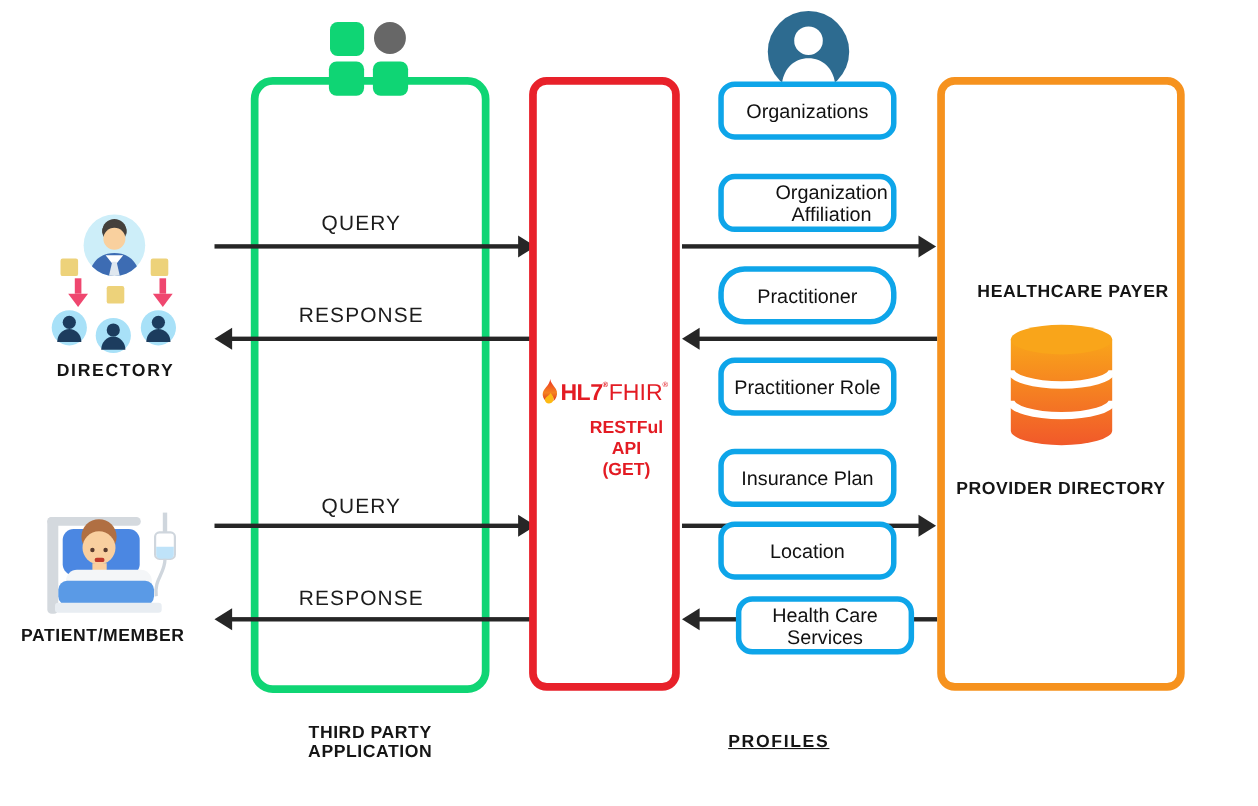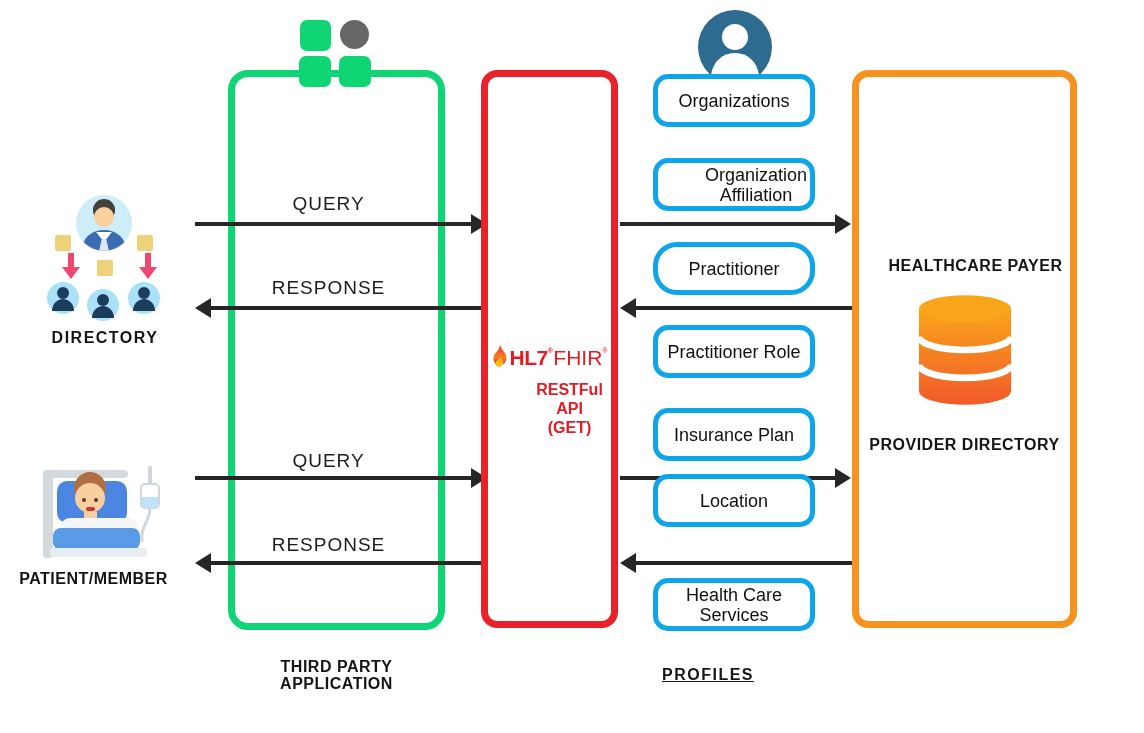--- a/index.html
+++ b/index.html
@@ -140,21 +140,21 @@
       <path d="M38 44 c-13 0 -22 9 -24 22 a37 37 0 0 0 48 0 c-2 -13 -11 -22 -24 -22 z" fill="#fff"></path>
     </svg>
   </div>
 
   <div class="pbox" style="top:74px;">Organizations</div>
   <div class="pbox" style="top:158px;padding-left:44px;">Organization Affiliation</div>
   <div class="pbox" style="top:242px;border-radius:24px;">Practitioner</div>
   <div class="pbox" style="top:325px;">Practitioner Role</div>
   <div class="pbox" style="top:408px;">Insurance Plan</div>
   <div class="pbox" style="top:474px;">Location</div>
-  <div class="pbox" style="top:578px;">Health Care Services</div>
+  <div class="pbox" style="top:542px;margin-left:16px;">Health Care Services</div>
 
   <div class="api-content">
     <div class="api-logo">
       <span>
         <svg width="17" height="28" viewBox="0 0 24 38">
           <defs>
             <linearGradient id="fl" x1="0" y1="0" x2="0" y2="1">
               <stop offset="0" stop-color="#ee3124"></stop>
                 <stop offset="0.6" stop-color="#f58220"></stop>
                 <stop offset="1" stop-color="#d92a20"></stop>

